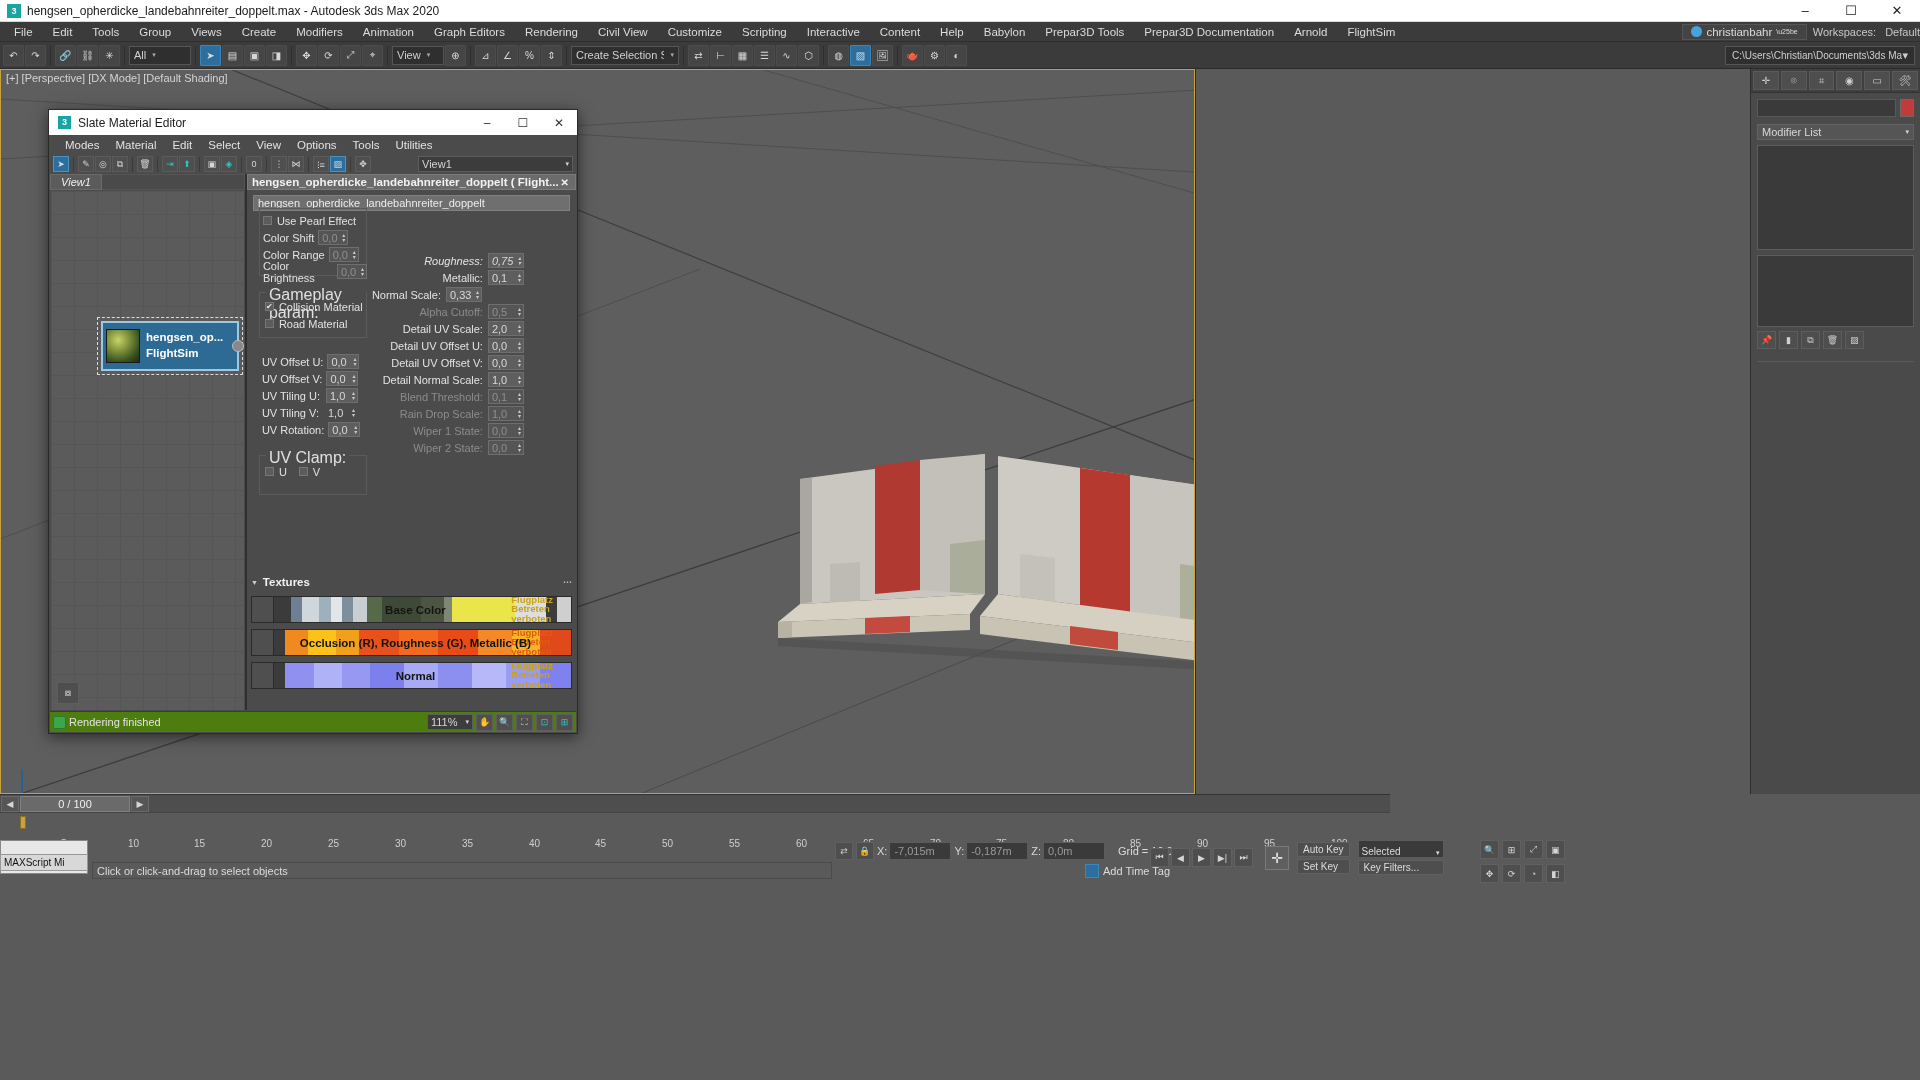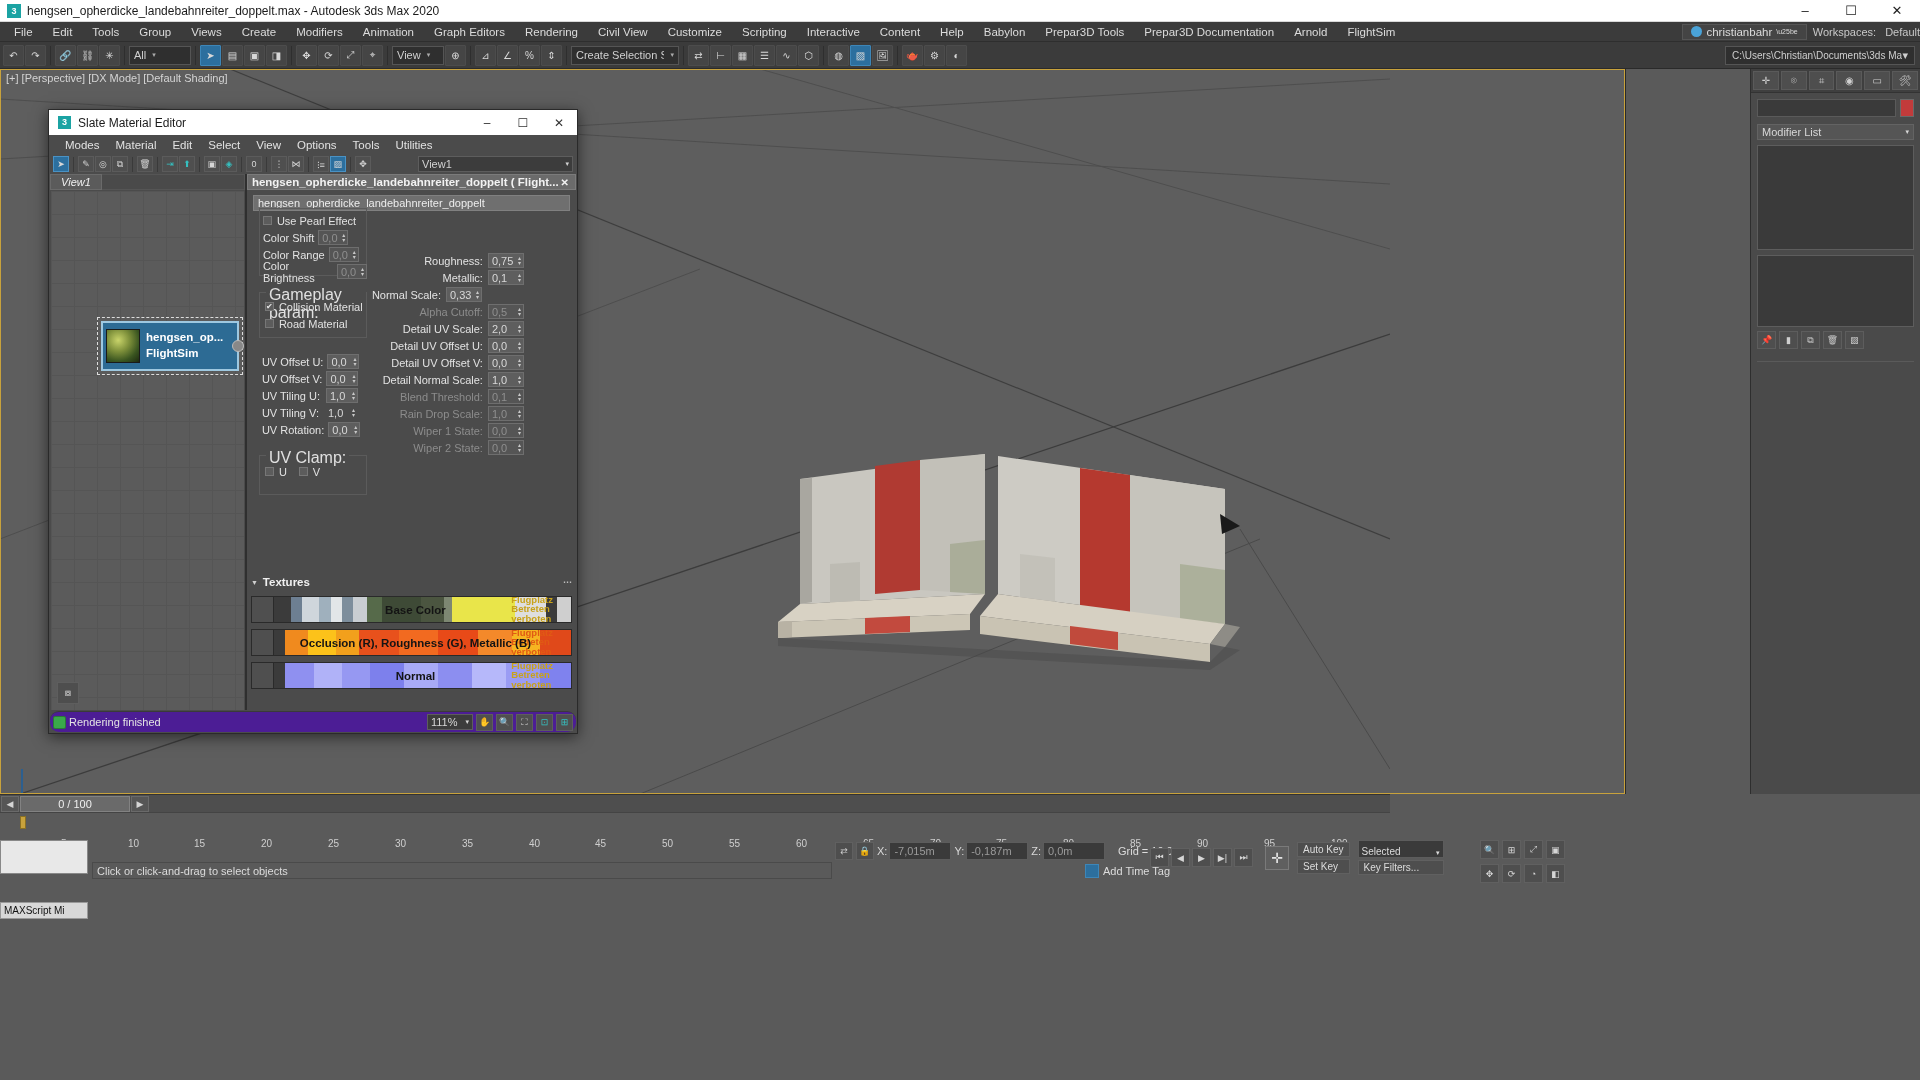--- a/index.html
+++ b/index.html
@@ -41,21 +41,21 @@
   .tbtn.on { background:#2c6f9e;border-color:#3d86b8; }
   .sep { width:1px;height:19px;background:#2e2e2e;margin:0 3px; }
   .dd { height:19px;background:#2f2f2f;border:1px solid #555;color:#d0d0d0;
         display:flex;align-items:center;padding:0 4px;font-size:11px;gap:6px; }
   .dd .ar { font-size:7px;color:#aaa; }
   .pathbox { height:19px;background:#2f2f2f;border:1px solid #555;color:#cfcfcf;
              display:flex;align-items:center;padding:0 6px;font-size:11px;
              width:190px;justify-content:space-between;margin-left:auto;margin-right:2px;}
 
   
-  .viewport { position:absolute; left:0; top:69px; width:1626px; height:725px;
+  .viewport { position:absolute; left:0; top:69px; width:1196px; height:725px;
               background:#5e5e5e; overflow:hidden; border-right:1px solid #2a2a2a;}
   .vplabel { position:absolute; left:6px; top:3px; font-size:11px; color:#d4d4d4; }
   .vpborder { position:absolute; inset:0; border:1px solid #c8a23c;
               pointer-events:none; }
 
   
   .cmdpanel { position:absolute; right:0; top:69px; width:170px; height:725px;
               background:#4a4a4a; border-left:1px solid #2e2e2e; }
   .cmdtabs { height:24px;display:flex;align-items:center;gap:2px;padding:2px;
              background:#3f3f3f;border-bottom:1px solid #333; }
@@ -96,21 +96,21 @@
   .ruler { position:absolute; left:0; top:838px; width:1390px; height:16px;
            background:#5a5a5a; }
   .ruler .t { position:absolute; font-size:10px; color:#cfcfcf; top:0; }
 
   
   .statusarea { position:absolute; left:0; top:832px; width:1920px; height:248px; }
   .scriptbox { position:absolute; left:0; top:8px; width:88px; height:34px;
                background:#e8e8e8; border:1px solid #888; }
   .scriptlbl { position:absolute; left:0; top:22px; width:88px; height:17px;
                background:#d8d8d8; border:1px solid #999; font-size:10px;
-               color:#111; padding-left:3px; line-height:15px;margin-top:48px;}
+               color:#111; padding-left:3px; line-height:15px;}
   .statustext { position:absolute; left:92px; top:10px; width:740px; height:17px;
                 background:#5a5a5a; font-size:11px; color:#e0e0e0;
                 line-height:17px; padding-left:4px; border:1px solid #4a4a4a;}
   .prompttext { position:absolute; left:92px; top:30px; width:740px; height:17px;
                 background:#5a5a5a; font-size:11px; color:#dcdcdc;
                 line-height:17px; padding-left:4px; border:1px solid #4a4a4a;}
   .coordgrp { position:absolute; left:835px; top:10px; display:flex;
               align-items:center; gap:3px; }
   .coordgrp .cb { width:18px;height:18px;background:#4e4e4e;border:1px solid #606060;
                   display:flex;align-items:center;justify-content:center;font-size:9px;
@@ -234,22 +234,22 @@
              border:1px solid #2a2a2a; display:flex; overflow:hidden; }
   .tex-row .knob { width:22px; background:#4f4f4f; border-right:1px solid #2a2a2a;
                    flex:none; }
   .tex-row .strip { flex:1; position:relative; overflow:hidden; }
   .tex-row .cap { position:absolute; left:0; right:0; top:50%;
                   transform:translateY(-50%); text-align:center;
                   font-size:11.5px; font-weight:bold; color:#141414; }
   .tex-row .tail { width:14px; flex:none; }
 
   .sme-status { position:absolute; left:1px; right:1px; bottom:1px; height:21px;
-                background:#4c1d95; display:flex; align-items:center;
-                border-top:1px solid #3a3a3a; padding:0 3px; gap:3px;border-radius:9px;}
+                background:#4d7c0f; display:flex; align-items:center;
+                border-top:1px solid #3a3a3a; padding:0 3px; gap:3px;}
   .sme-status .dot { width:13px;height:13px;background:#3aa84a;
                      border:1px solid #2a7a36; border-radius:2px; }
   .sme-status .msg { font-size:11px; color:#e4e4e4; }
   .sme-status .zoom { margin-left:auto; width:46px;height:16px;background:#3c3c3c;
                       border:1px solid #5d5d5d; font-size:11px; color:#d6d6d6;
                       display:flex;align-items:center;justify-content:space-between;
                       padding:0 3px; }
   .sme-status .sb { width:17px;height:17px;background:#4f4f4f;border:1px solid #5d5d5d;
                     display:flex;align-items:center;justify-content:center;
                     font-size:9px;color:#d6d6d6; }
@@ -741,21 +741,21 @@
             <span class="chk"></span>
             <span>U</span>
           </div>
           <div class="prow">
             <span class="chk"></span>
             <span>V</span>
           </div>
         </div>
 
         <div id="right-params" style="position:absolute;left:125px;top:78px;width:152px">
-            <div class="prow" style="justify-content: flex-end;">
+            <div class="prow" style="justify-content: flex-end; font-style: italic;">
               <span class="rlabel">Roughness:</span>
               <span class="spin" style="width: 36px; margin-left: 5px;">
                 <span>0,75</span>
                 <span class="arrows">▴<br>▾</span>
               </span>
             </div>
             <div class="prow" style="justify-content: flex-end;">
               <span class="rlabel">Metallic:</span>
               <span class="spin" style="width: 36px; margin-left: 5px;">
                 <span>0,1</span>

